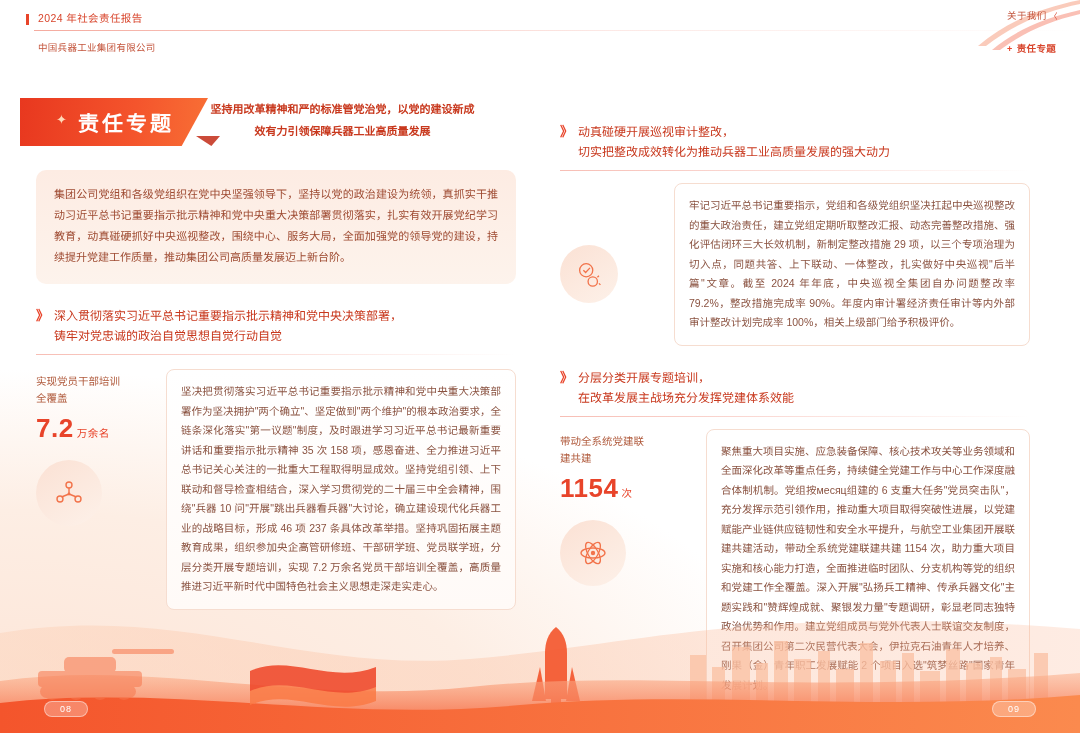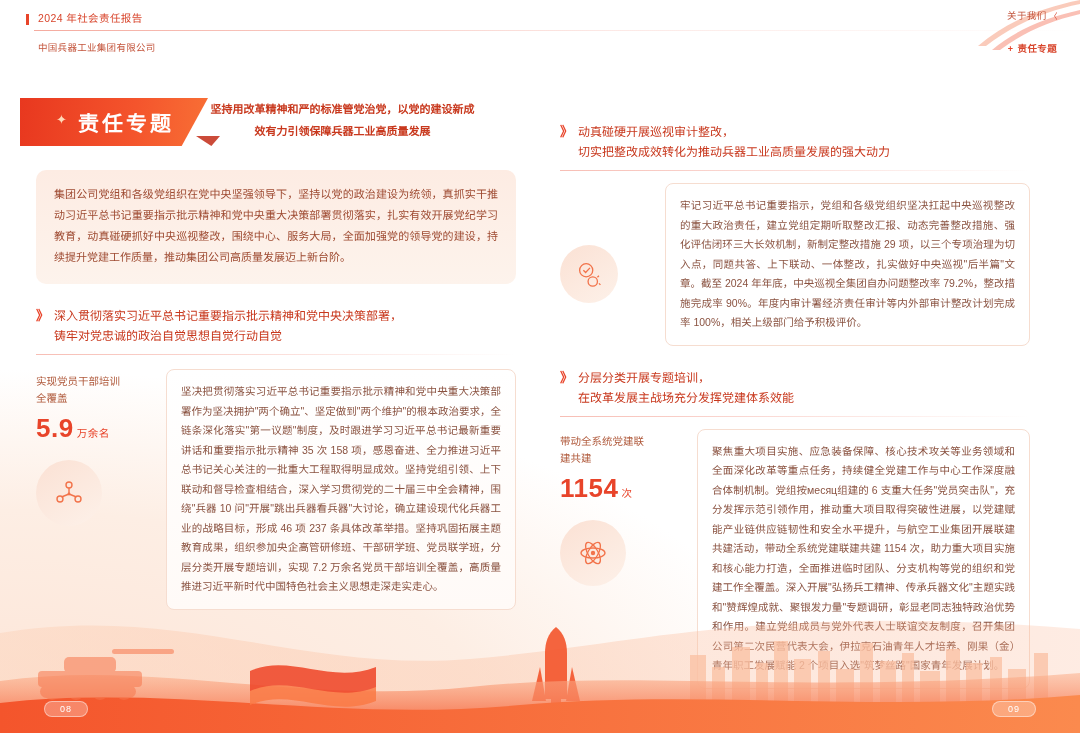--- a/index.html
+++ b/index.html
@@ -27,21 +27,21 @@
     position:absolute; left:38px; top:10px; font-size:10.5px; color:#d8452c; letter-spacing:.4px;
   }
   .hdr-t2 {
     position:absolute; left:38px; top:40px; font-size:9.5px; color:#c4553c; letter-spacing:.3px;
   }
   .hdr-line {
     position:absolute; left:34px; right:0; top:30px; height:1px;
     background:linear-gradient(90deg, rgba(232,68,42,.45), rgba(232,68,42,.12) 55%, rgba(232,68,42,0));
   }
   .hdr-right {
-    position:absolute; right:22px; top:8px; text-align:center;
+    position:absolute; right:22px; top:8px; text-align:left;
   }
   .hdr-r1 { font-size:9.5px; color:#c2553d; letter-spacing:.4px; }
   .hdr-r1 .chev { font-size:8px; color:#d8452c; margin-left:3px; }
   .hdr-r2 { font-size:9.5px; color:#d8452c; letter-spacing:.4px; margin-top:19px; font-weight:bold;}
   .hdr-r2 .plus { color:#e8442a; margin-right:4px; font-size:9px;}
   .hdr-swoosh {
     position:absolute; right:0; top:0; width:160px; height:60px; overflow:hidden;
   }
   .hdr-swoosh svg { display:block; }
 
@@ -121,21 +121,21 @@
 
   .right-card {
     margin-top:12px;
     background:#fff;
     border:1px solid #f6ddd0;
     border-radius:8px;
     padding:12px 14px;
     font-size:10.5px; line-height:19.5px; color:#8a5240;
     text-align:justify;
   }
-  .right-row { display:flex; gap:19px; margin-top:12px; align-items:flex-start; }
+  .right-row { display:flex; gap:28px; margin-top:12px; align-items:flex-start; }
 
   
   .footer-art { position:absolute; left:0; right:0; bottom:0; height:170px; overflow:hidden; }
   .pg {
     position:absolute; bottom:16px; width:44px; height:16px; border-radius:8px;
     background:rgba(255,255,255,.28); color:#fff; font-size:9px;
     display:flex; align-items:center; justify-content:center; letter-spacing:1px;
     border:1px solid rgba(255,255,255,.45);
   }
   .pg.l { left:44px; }
@@ -191,21 +191,21 @@
     </div>
     <div class="sec-rule"></div>
 
     <div class="kpi-row">
       <div class="kpi-box">
         <div class="kpi-label">
           <span>实现党员干部培训</span><br>
           <span>全覆盖</span>
         </div>
         <div class="kpi-value">
-          <span>5.9</span><span class="unit">万余名</span>
+          <span>7.2</span><span class="unit">万余名</span>
         </div>
         <div class="kpi-icon lg">
           <svg width="32" height="32" viewBox="0 0 32 32" fill="none" stroke="#f2734a" stroke-width="1.4">
             <circle cx="16" cy="8" r="3"></circle>
             <circle cx="7" cy="22" r="3"></circle>
             <circle cx="25" cy="22" r="3"></circle>
             <path d="M16 11 L16 17 M16 17 L8.5 20 M16 17 L23.5 20"></path>
             <circle cx="16" cy="17" r="1.4" fill="#f2734a" stroke="none"></circle>
           </svg>
         </div>

